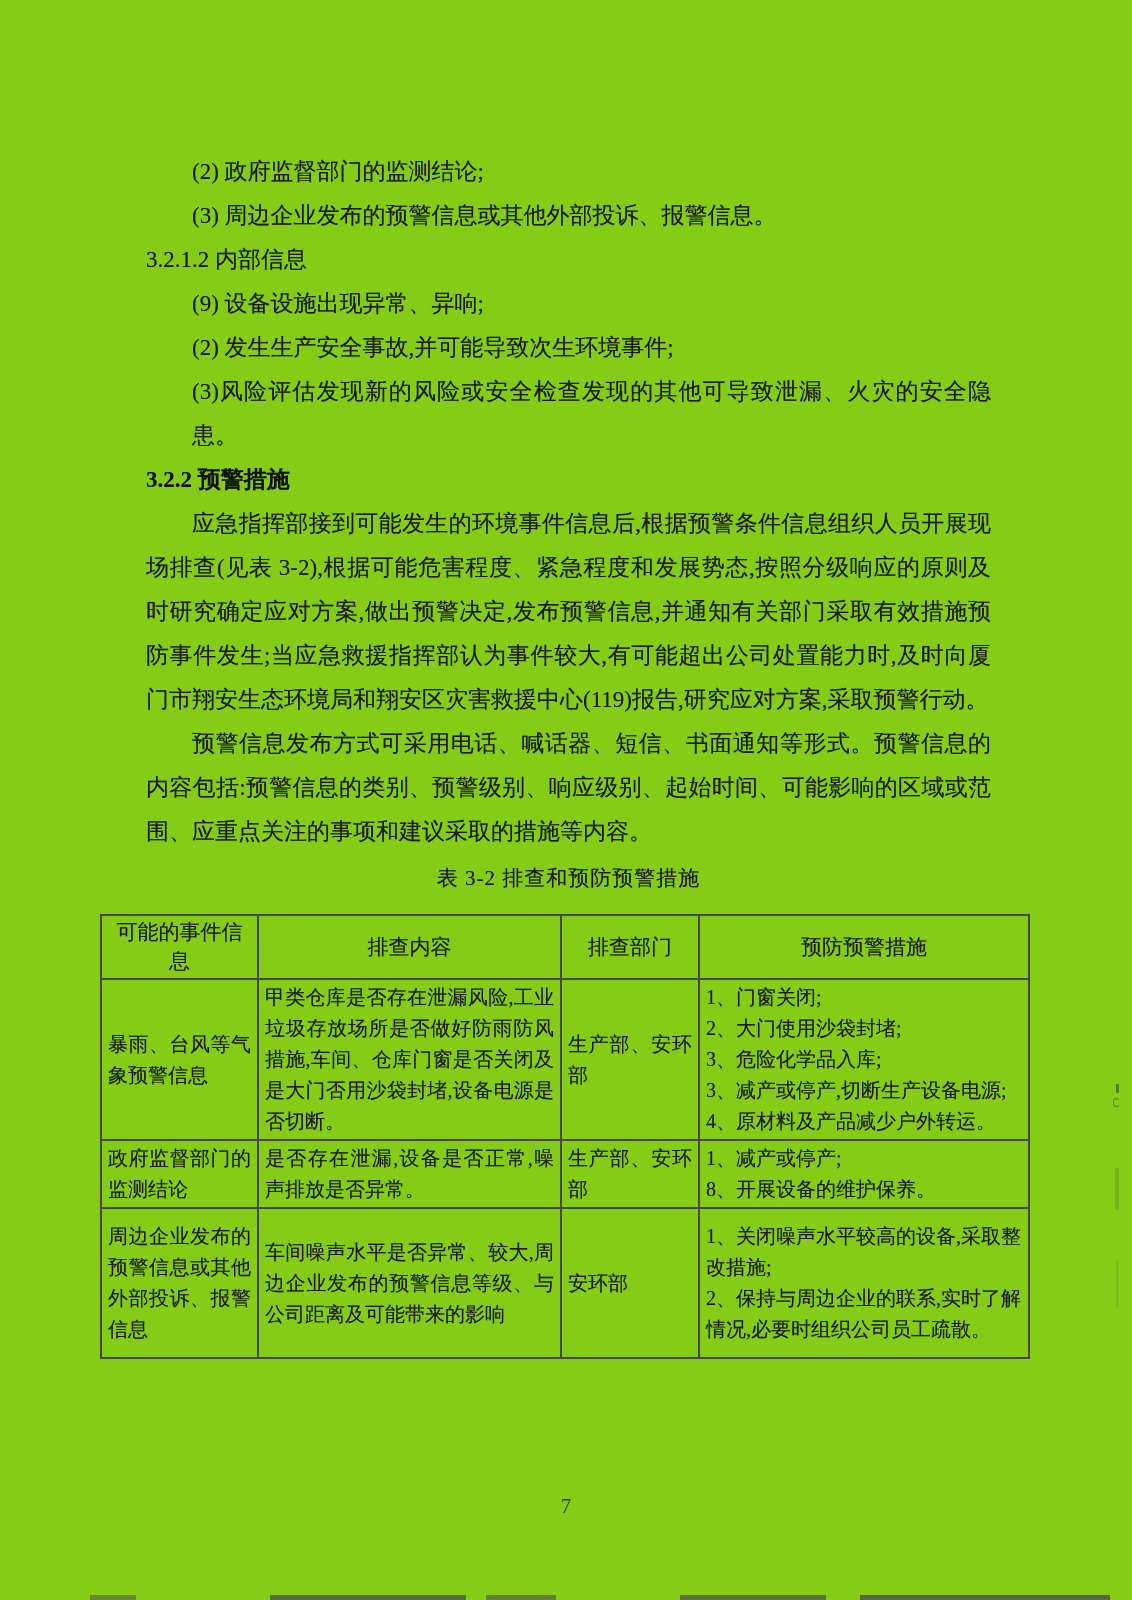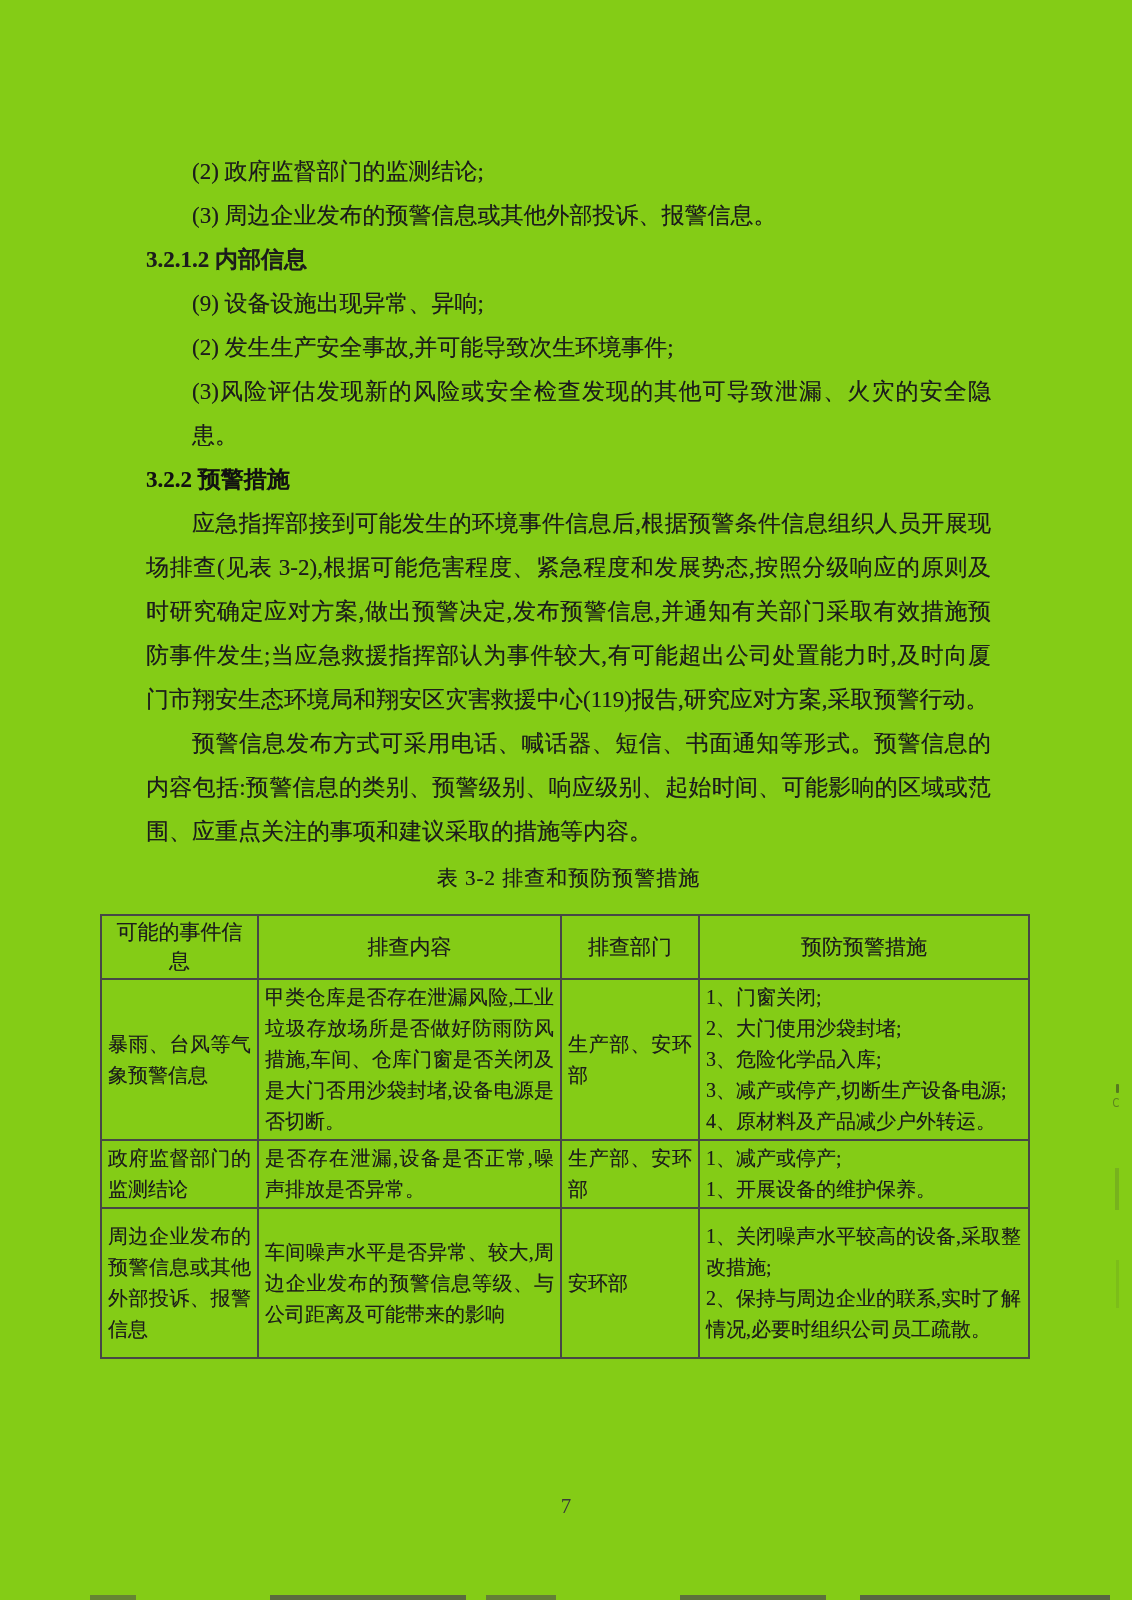--- a/index.html
+++ b/index.html
@@ -21,21 +21,21 @@
     left: 146px; top: 150px;
     width: 845px;
     font-size: 23px;
     line-height: 44px;
     text-align: justify;
     text-justify: inter-ideograph;
     color: #1c1c1c;
     text-shadow: 0 0 0.4px rgba(20,20,20,0.55);
   }
   .list-item { padding-left: 46px; }
-  .heading { font-weight: bold; }
+  .heading { font-weight: normal; }
   .heading-bold { font-weight: bold; color: #111; }
   .para { margin: 0; text-indent: 2em; }
   .para-first { margin-top: 8px; }
   .table-caption {
     text-align: center;
     text-indent: 0;
     font-size: 21px;
     margin-top: 2px;
     letter-spacing: 1px;
   }
@@ -135,21 +135,21 @@
             <div class="measure-line">4、原材料及产品减少户外转运。</div>
           </td>
         </tr>
 
         <tr class="r2">
           <td class="cell-event">政府监督部门的监测结论</td>
           <td class="cell-content">是否存在泄漏,设备是否正常,噪声排放是否异常。</td>
           <td class="cell-dept">生产部、安环部</td>
           <td class="cell-measures">
             <div class="measure-line">1、减产或停产;</div>
-            <div class="measure-line">1、开展设备的维护保养。</div>
+            <div class="measure-line">8、开展设备的维护保养。</div>
           </td>
         </tr>
 
         <tr class="r3">
           <td class="cell-event">周边企业发布的预警信息或其他外部投诉、报警信息</td>
           <td class="cell-content">车间噪声水平是否异常、较大,周边企业发布的预警信息等级、与公司距离及可能带来的影响</td>
           <td class="cell-dept">安环部</td>
           <td class="cell-measures">
             <div class="measure-line">1、关闭噪声水平较高的设备,采取整改措施;</div>
             <div class="measure-line">2、保持与周边企业的联系,实时了解情况,必要时组织公司员工疏散。</div>

